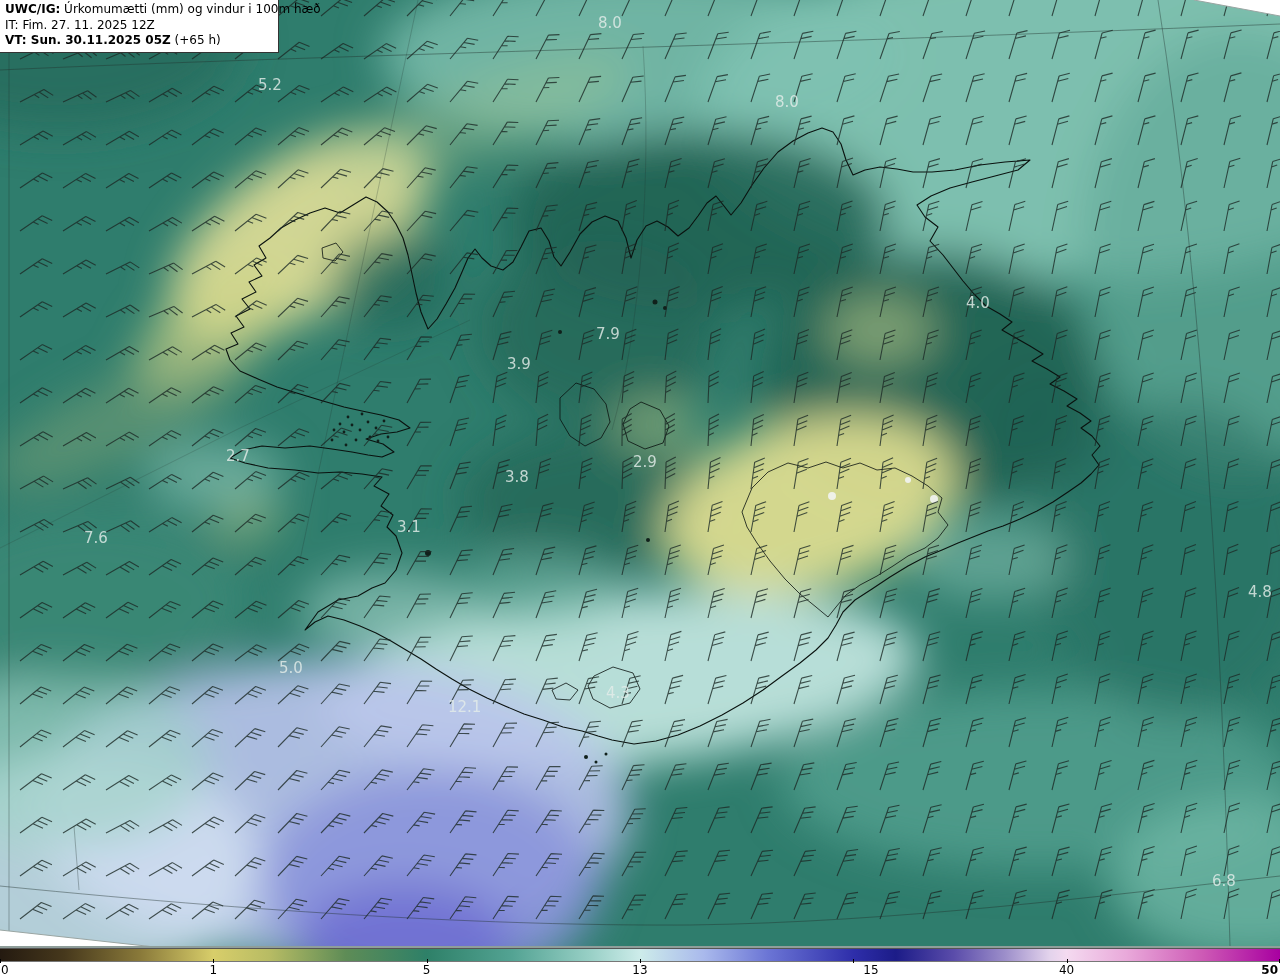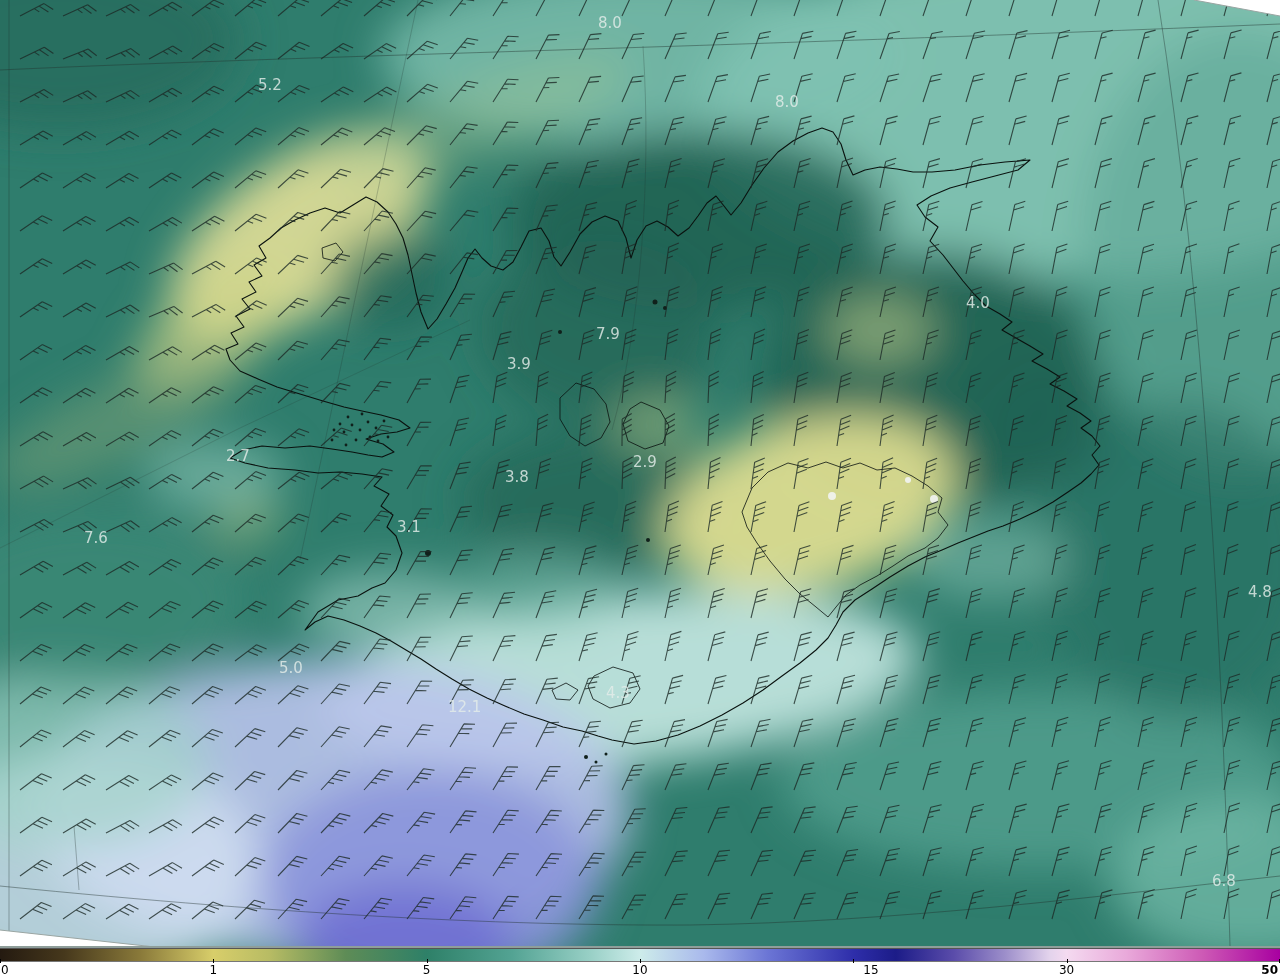--- a/index.html
+++ b/index.html
@@ -812,35 +812,40 @@
       </g>
 
     <g>
       <polygon points="1194,0 1280,0 1280,16" fill="#ffffff"></polygon>
       <path d="M 1194,0 L 1280,16" stroke="#9aa5a2" stroke-width="1" fill="none"></path>
       <polygon points="0,930 155,947 0,947" fill="#ffffff"></polygon>
       <path d="M 0,930 L 155,947" stroke="#9aa5a2" stroke-width="1" fill="none"></path>
     </g>
   </svg>
 
+  <div class="title-box">
+    <div class="ln"><span class="b">UWC/IG:</span><span> Úrkomumætti (mm) og vindur i 100m hæð</span></div>
+    <div class="ln">IT: Fim. 27. 11. 2025 12Z</div>
+    <div class="ln"><span class="b">VT: Sun. 30.11.2025 05Z</span><span> (+65 h)</span></div>
+  </div>
 
   <div class="cbar-wrap">
     <div class="cbar-sep"></div>
     <div class="cbar-bar" id="colorbar-gradient" style="background: linear-gradient(to right, rgb(36, 26, 16) 0%, rgb(70, 56, 28) 5%, rgb(138, 122, 58) 11%, rgb(216, 206, 106) 16.67%, rgb(184, 188, 100) 21%, rgb(94, 140, 86) 27%, rgb(46, 128, 104) 33.33%, rgb(83, 163, 147) 40%, rgb(151, 207, 197) 46%, rgb(205, 236, 234) 50%, rgb(169, 185, 236) 55%, rgb(107, 117, 213) 60%, rgb(46, 46, 170) 66.67%, rgb(28, 28, 136) 70%, rgb(90, 76, 170) 74.5%, rgb(156, 142, 202) 78.5%, rgb(227, 211, 236) 82%, rgb(244, 218, 240) 83.33%, rgb(233, 169, 218) 88%, rgb(205, 89, 181) 94%, rgb(168, 0, 160) 100%);"></div>
     <div class="cbar-labels" id="colorbar-labels">
         <span class="cbar-label first" style="left: 1px;">0</span>
         <span class="cbar-tick" style="left: 0px;"></span>
         <span class="cbar-label" style="left: 213.376px;">1</span>
         <span class="cbar-tick" style="left: 213.376px;"></span>
         <span class="cbar-label" style="left: 426.624px;">5</span>
         <span class="cbar-tick" style="left: 426.624px;"></span>
-        <span class="cbar-label" style="left: 640px;">10</span>
+        <span class="cbar-label" style="left: 640px;">13</span>
         <span class="cbar-tick" style="left: 640px;"></span>
         <span class="cbar-label" style="left: 871px;">15</span>
         <span class="cbar-tick" style="left: 853.376px;"></span>
-        <span class="cbar-label" style="left: 1066.62px;">30</span>
+        <span class="cbar-label" style="left: 1066.62px;">40</span>
         <span class="cbar-tick" style="left: 1066.62px;"></span>
         <span class="cbar-label last" style="left: 1278px; font-weight: bold;">50</span>
         <span class="cbar-tick" style="left: 1279px;"></span>
       </div>
   </div>
 
 </div>
 
 </body></html>

